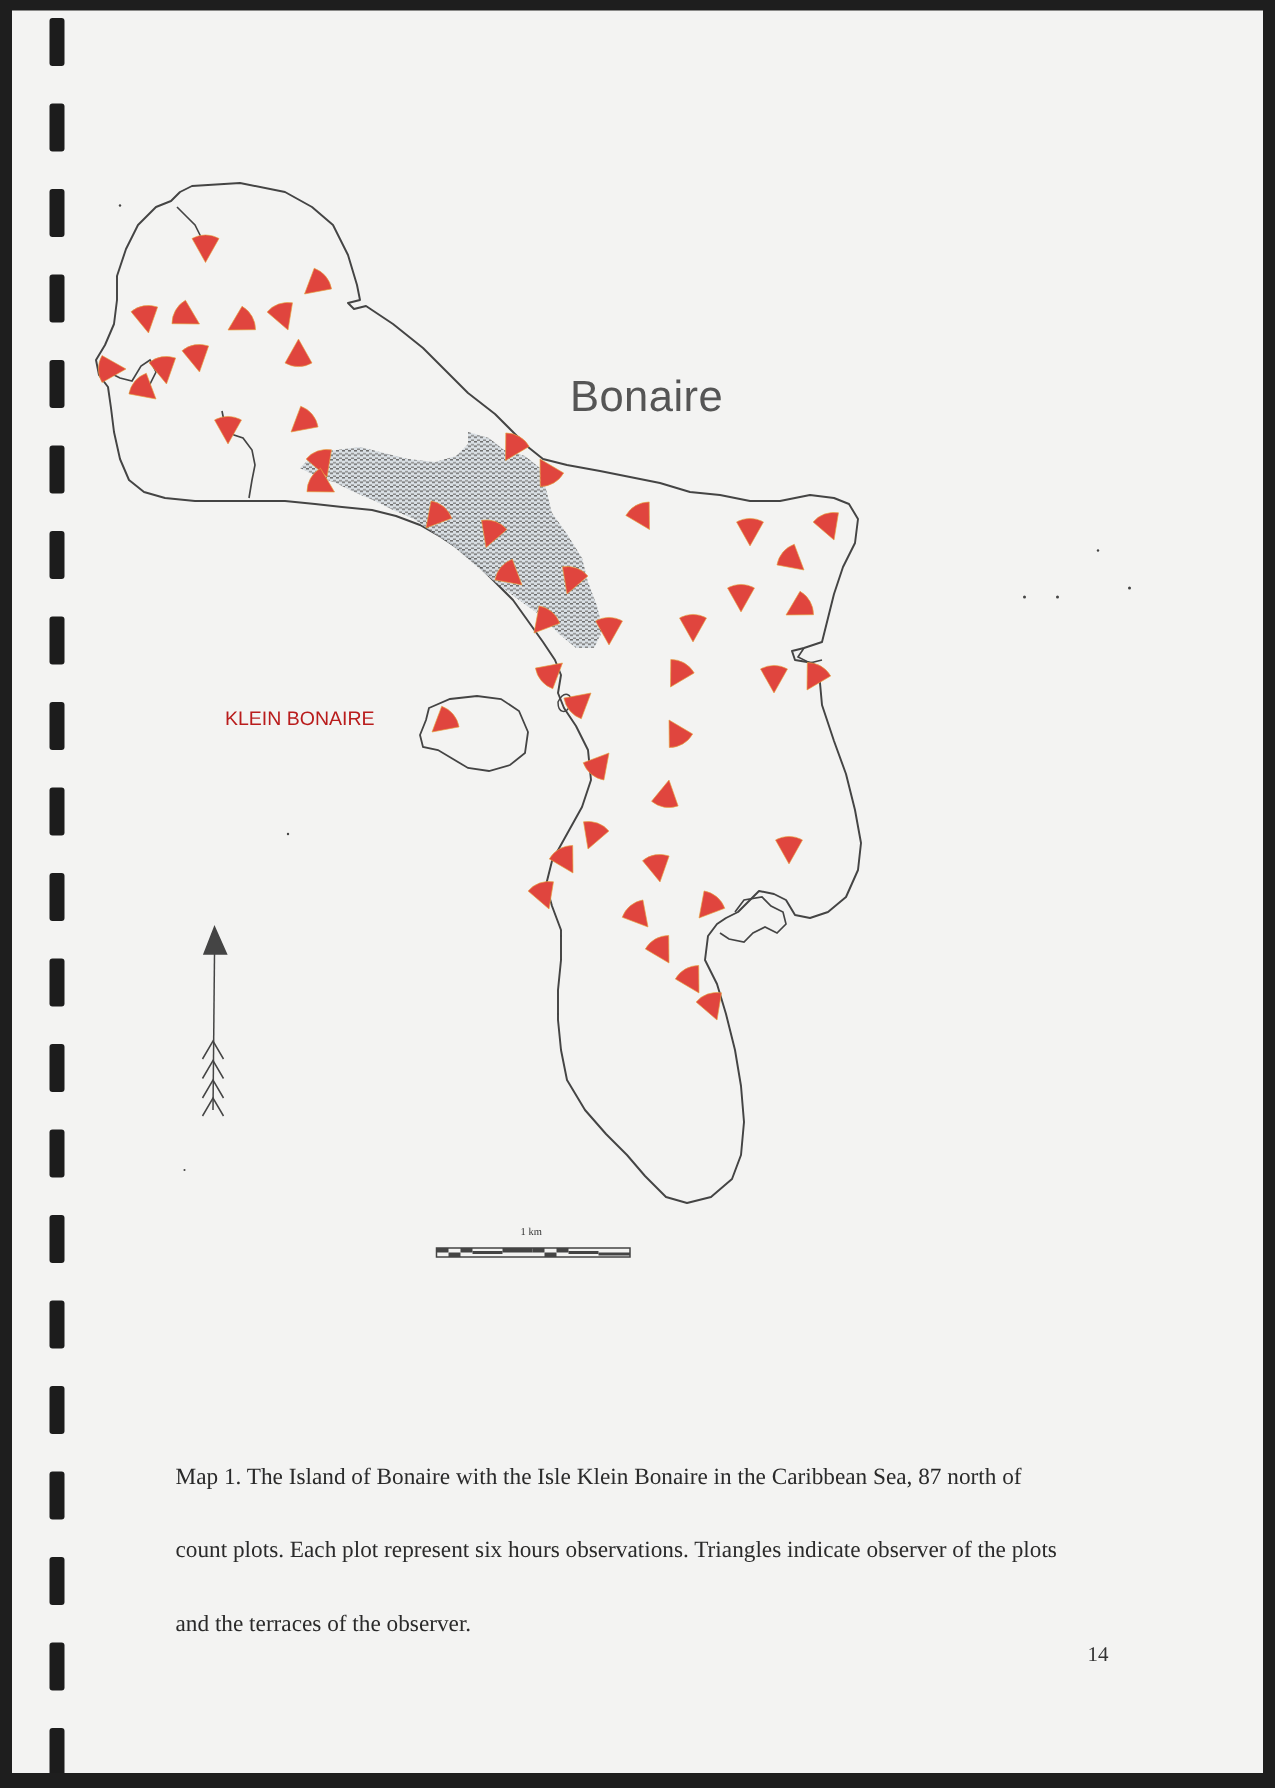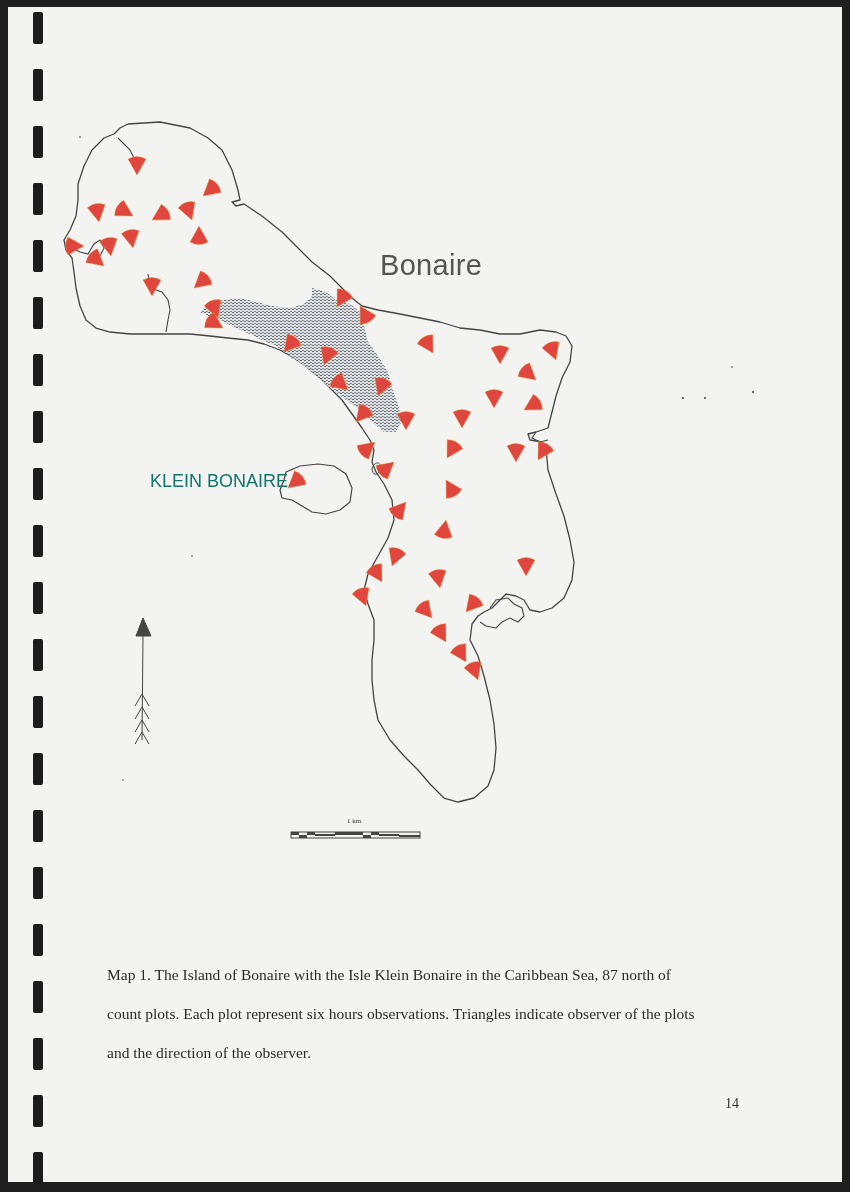--- a/index.html
+++ b/index.html
@@ -1,24 +1,24 @@
 <!DOCTYPE html>
 <html><head>
 <meta charset="utf-8">
 <style>
   html, body { margin:0; padding:0; }
   body { width:850px; height:1192px; background:#1e1e1e; position:relative; overflow:hidden; font-family:"Liberation Serif", serif; }
   .page { position:absolute; left:8px; top:7px; width:834px; height:1175px; background:#f3f3f2; overflow:hidden; }
   .bind-hole { position:absolute; left:25px; width:10px; height:32px; background:#1c1c1c; border-radius:2px; }
   .map-svg { position:absolute; left:0; top:0; }
   .map-title { position:absolute; left:372px; top:210px; font-family:"Liberation Sans", sans-serif; font-size:29px; color:#555; letter-spacing:0.3px;margin-top:32px; }
-  .klein-label { position:absolute; left:142px; top:464px; font-family:"Liberation Sans", sans-serif; font-size:18px; color:#0f766e; }
+  .klein-label { position:absolute; left:142px; top:464px; font-family:"Liberation Sans", sans-serif; font-size:13px; color:#b91c1c; }
   .scale-label { position:absolute; left:339px; top:810px; font-size:7px; color:#333; }
   .caption { position:absolute; left:91px; top:944px; width:660px; font-size:15.5px; line-height:31px; color:#2a2a2a; }
-  .caption p { margin:8px; }
+  .caption p { margin:18px; }
   .page-number { position:absolute; left:717px; top:1089px; font-size:14px; color:#333; }
 </style>
 </head>
 <body>
 
 <div class="page">
 
   <div>
     <div class="bind-hole" style="top:5px"></div>
     <div class="bind-hole" style="top:62px"></div>
@@ -168,17 +168,17 @@
     </g>
   </svg>
 
   <div class="map-title">Bonaire</div>
   <div class="klein-label">KLEIN BONAIRE</div>
   <div class="scale-label">1 km</div>
 
   <div class="caption">
     <p>Map 1. The Island of Bonaire with the Isle Klein Bonaire in the Caribbean Sea, 87 north of</p>
     <p>count plots. Each plot represent six hours observations. Triangles indicate observer of the plots</p>
-    <p>and the direction of the observer.</p>
+    <p>and the terraces of the observer.</p>
   </div>
 
   <div class="page-number">14</div>
 </div>
 
 </body></html>

